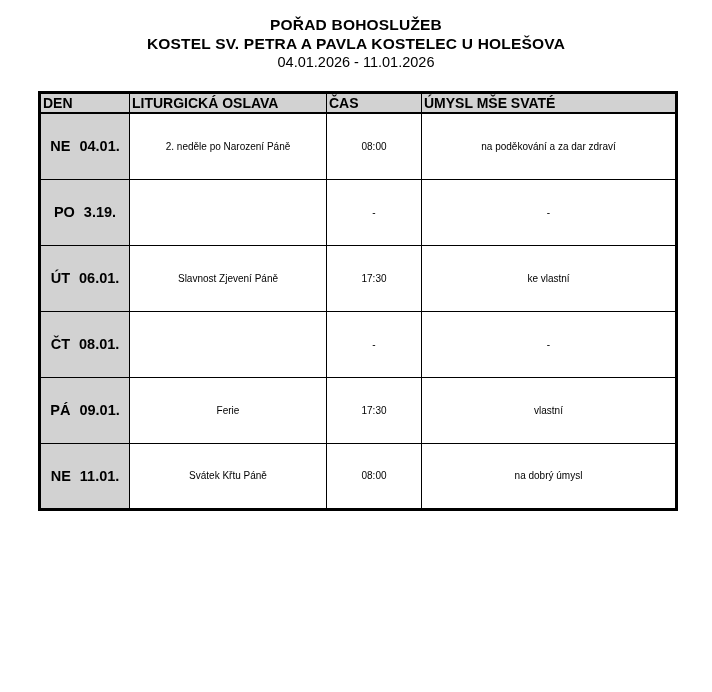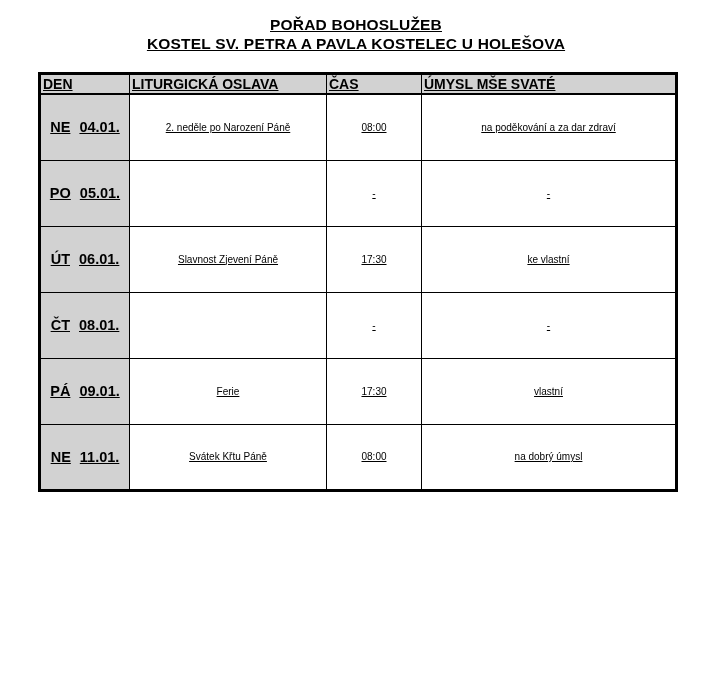--- a/index.html
+++ b/index.html
@@ -14,21 +14,20 @@
     padding: 0;
     background: var(--page-bg);
     font-family: "Liberation Sans", sans-serif;
     color: #000;
   }
   .page {
     width: 712px;
     height: 692px;
     padding-top: 15px;
     overflow: hidden;
-    text-decoration: underline;
   }
   .title-block { text-align: center; }
   .title-line {
     font-weight: bold;
     font-size: 15.5px;
     line-height: 19px;
     letter-spacing: 0.2px;
   }
   .date-range {
     font-size: 14.5px;
@@ -70,20 +69,21 @@
   td.day-cell .day-abbrev { margin-right: 9px; }
 </style>
 </head>
 <body>
 
 <div class="page">
 
   <div class="title-block">
     <div class="title-line">POŘAD BOHOSLUŽEB</div>
     <div class="title-line">KOSTEL SV. PETRA A PAVLA KOSTELEC U HOLEŠOVA</div>
+    <div class="date-range">04.01.2026 - 11.01.2026</div>
   </div>
 
   <table class="schedule">
     <colgroup>
       <col style="width:90px">
       <col style="width:197px">
       <col style="width:95px">
       <col style="width:255px">
     </colgroup>
     <thead>
@@ -95,21 +95,21 @@
       </tr>
     </thead>
     <tbody>
         <tr>
           <td class="day-cell"><span class="day-abbrev">NE</span><span class="day-date">04.01.</span></td>
           <td>2. neděle po Narození Páně</td>
           <td>08:00</td>
           <td>na poděkování a za dar zdraví</td>
         </tr>
         <tr>
-          <td class="day-cell"><span class="day-abbrev">PO</span><span class="day-date">05.01.</span></td>
+          <td class="day-cell"><span class="day-abbrev">PO</span><span class="day-date">3.19.</span></td>
           <td></td>
           <td>-</td>
           <td>-</td>
         </tr>
         <tr>
           <td class="day-cell"><span class="day-abbrev">ÚT</span><span class="day-date">06.01.</span></td>
           <td>Slavnost Zjevení Páně</td>
           <td>17:30</td>
           <td>ke vlastní</td>
         </tr>

